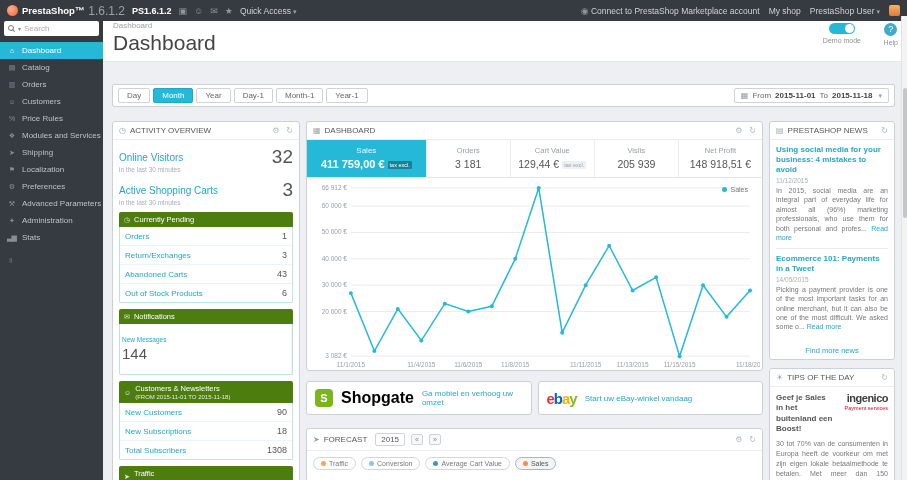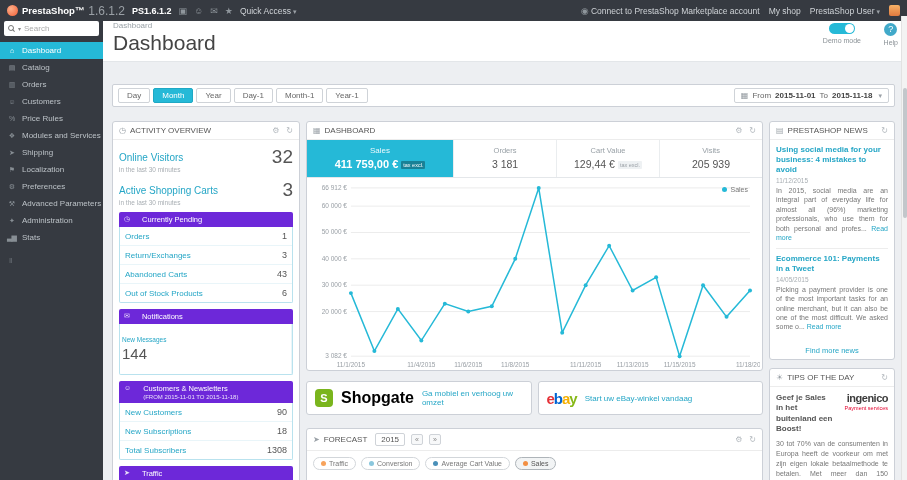--- a/index.html
+++ b/index.html
@@ -70,21 +70,21 @@
 .hbtn{color:#b3b9be;font-size:8px;cursor:pointer;margin-left:3px}
 
 
 #activity-panel{min-height:362px}
 .a-body{padding:6px}
 .stat-row{display:flex;justify-content:space-between;align-items:center}
 .stat-label{font-size:10px;color:#25a6c6;cursor:pointer}
 .stat-value{font-size:19px;font-weight:300;color:#555}
 .stat-sub{font-size:6.5px;color:#a8aeb3;margin:-2px 0 6px}
 .sec{margin-top:6px}
-.sec-head{background:#6d28d9;color:#fff;font-size:7.5px;padding:3px 5px;display:flex;gap:12px;border-radius:2px 2px 0 0}
+.sec-head{background:#4d7c0f;color:#fff;font-size:7.5px;padding:3px 5px;display:flex;align-items:center;gap:4px;border-radius:2px 2px 0 0}
 .s-ico{font-size:7px;opacity:.85}
 .sec-sub{display:block;font-size:6px;opacity:.85;margin-top:1px}
 .sec-body{border:1px solid #b9e2ee;border-top:0;border-radius:0 0 2px 2px}
 .a-row{display:flex;justify-content:space-between;align-items:center;padding:4px 5px;border-bottom:1px solid #e9f5f9;font-size:8px}
 .a-row:last-child{border-bottom:0}
 .a-label{color:#25a6c6;cursor:pointer}
 .a-value{color:#555;font-size:9px}
 #notif-cols{display:flex}
 .n-cell{flex:1;text-align:left;padding:12px 2px;cursor:pointer}
 .n-cell:first-child{border-right:1px solid #e9f5f9}
@@ -379,20 +379,24 @@
                   <div class="m-label">Orders</div>
                   <div class="m-value">3 181</div>
                 </div>
                 <div class="metric">
                   <div class="m-label">Cart Value</div>
                   <div class="m-value">129,44 €<span class="m-badge">tax excl.</span></div>
                 </div>
                 <div class="metric">
                   <div class="m-label">Visits</div>
                   <div class="m-value">205 939</div>
+                </div>
+                <div class="metric">
+                  <div class="m-label">Net Profit</div>
+                  <div class="m-value">148 918,51 €</div>
                 </div>
               </div>
             <div id="chart-wrap">
               <svg id="sales-chart" viewBox="0 0 452 192" preserveAspectRatio="none">
                   <line x1="42" y1="8" x2="442" y2="8" stroke="#ececec" stroke-width="1"></line>
                   <text x="38" y="10" text-anchor="end" font-size="6.5" fill="#9aa0a6">66 912 €</text>
                   <line x1="42" y1="26.408898637004544" x2="442" y2="26.408898637004544" stroke="#ececec" stroke-width="1"></line>
                   <text x="38" y="28.408898637004544" text-anchor="end" font-size="6.5" fill="#9aa0a6">60 000 €</text>
                   <line x1="42" y1="53.04214319285603" x2="442" y2="53.04214319285603" stroke="#ececec" stroke-width="1"></line>
                   <text x="38" y="55.04214319285603" text-anchor="end" font-size="6.5" fill="#9aa0a6">50 000 €</text>

